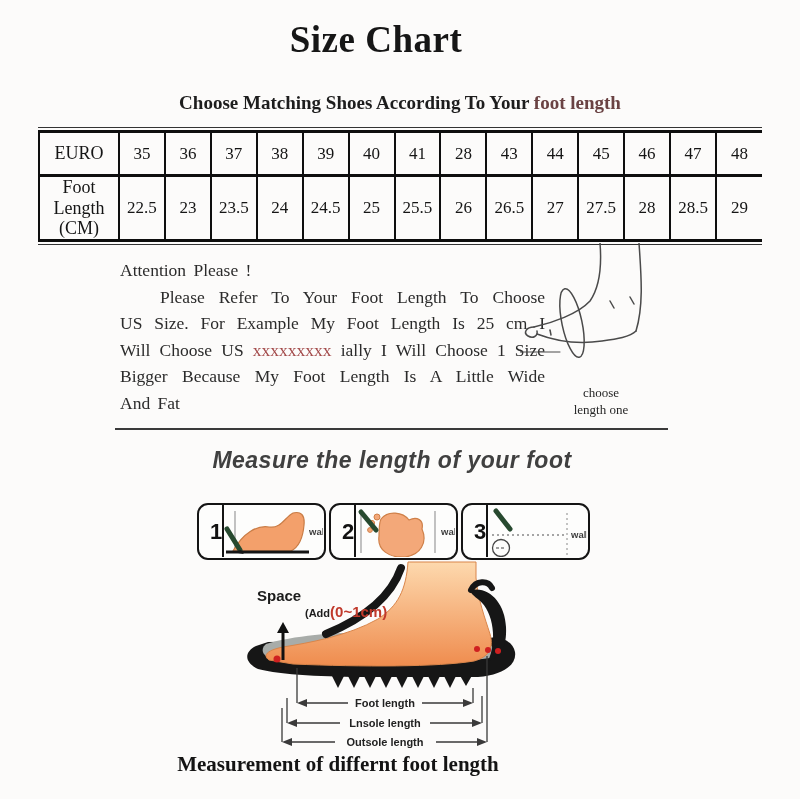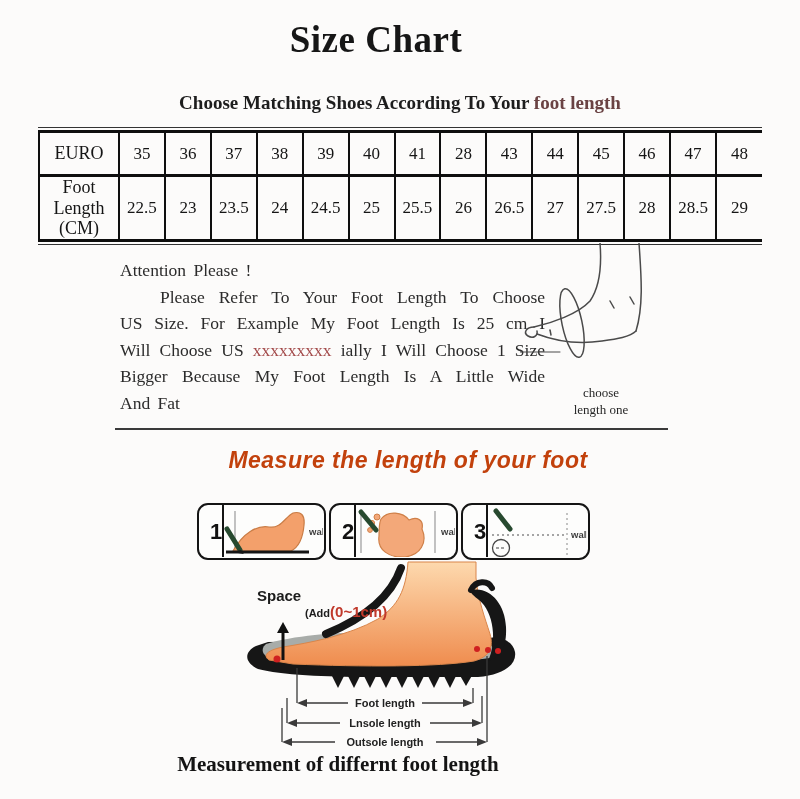--- a/index.html
+++ b/index.html
@@ -31,23 +31,23 @@
              word-spacing:3px;}
   .attention .jline{text-align:justify;text-align-last:justify;}
   .attention .indent{padding-left:40px;}
   .attention .redx{color:#a34a4a;}
 
   .choose-caption{top:384px;left:536px;width:130px;text-align:center;font-size:13px;
                   color:#262626;line-height:1.32;}
 
   .rule{top:428px;left:115px;width:553px;height:0;border-top:2px solid #3a3a3a;}
 
-  .measure-heading{top:447px;left:16px;width:784px;text-align:center;
+  .measure-heading{top:447px;left:0;width:784px;text-align:center;
                    font-family:"Liberation Sans","DejaVu Sans",sans-serif;
-                   font-style:italic;font-weight:bold;font-size:23px;color:#c2410c;letter-spacing:.5px;}
+                   font-style:italic;font-weight:bold;font-size:23px;color:#404040;letter-spacing:.5px;}
 
   
   .panel{top:503px;width:129px;height:57px;border:2.5px solid #141414;border-radius:11px;
          background:#fdfdfc;box-sizing:border-box;}
   .p1{left:197px;} .p2{left:329px;} .p3{left:461px;}
   .panel svg{display:block;}
 
   .footer-caption{top:752px;left:0;width:676px;text-align:center;font-size:21px;font-weight:bold;color:#141414;}
 
   

